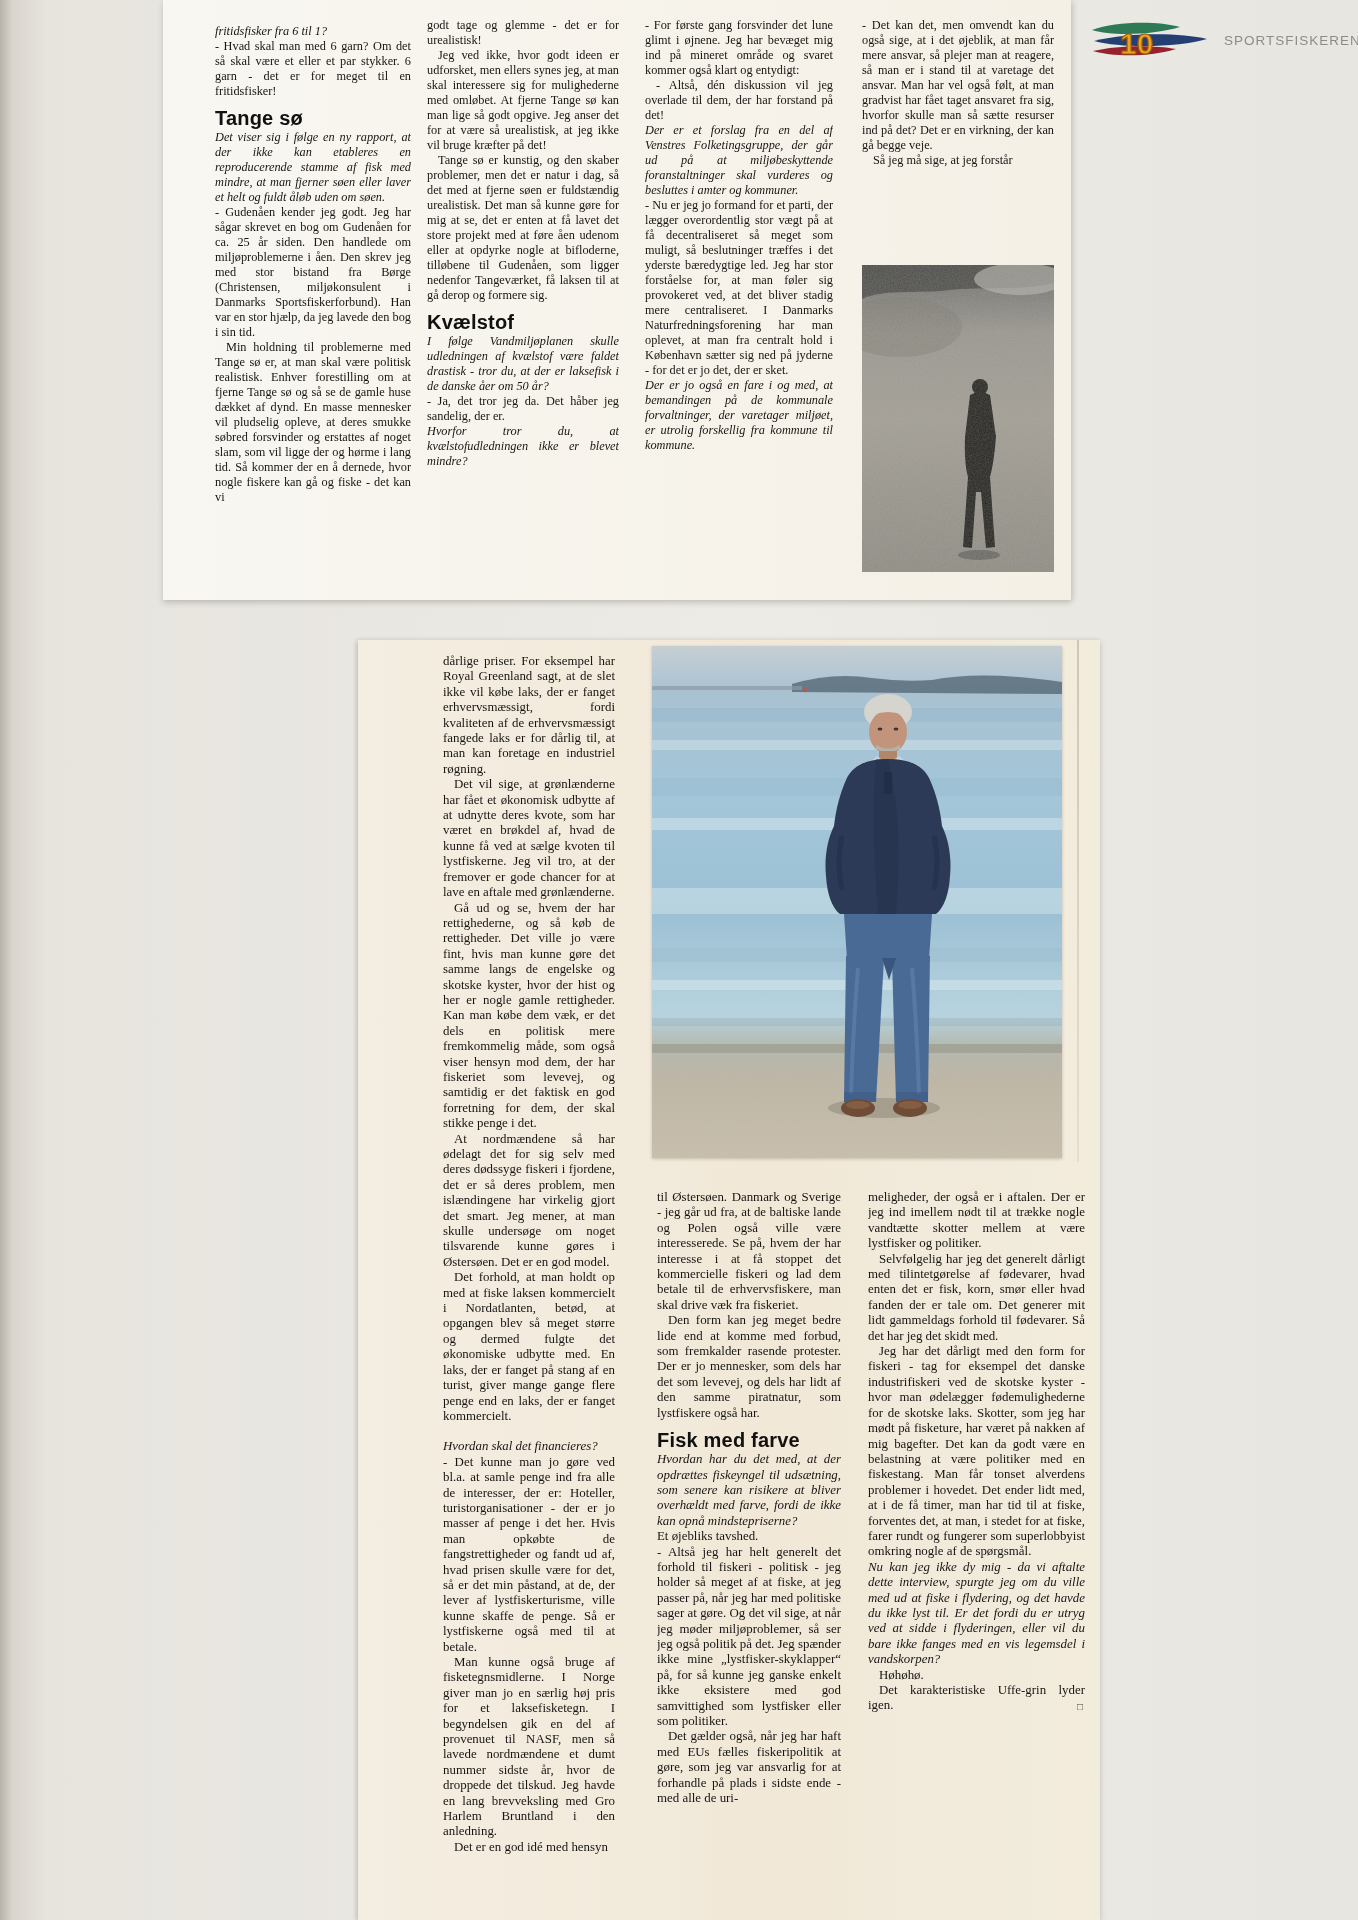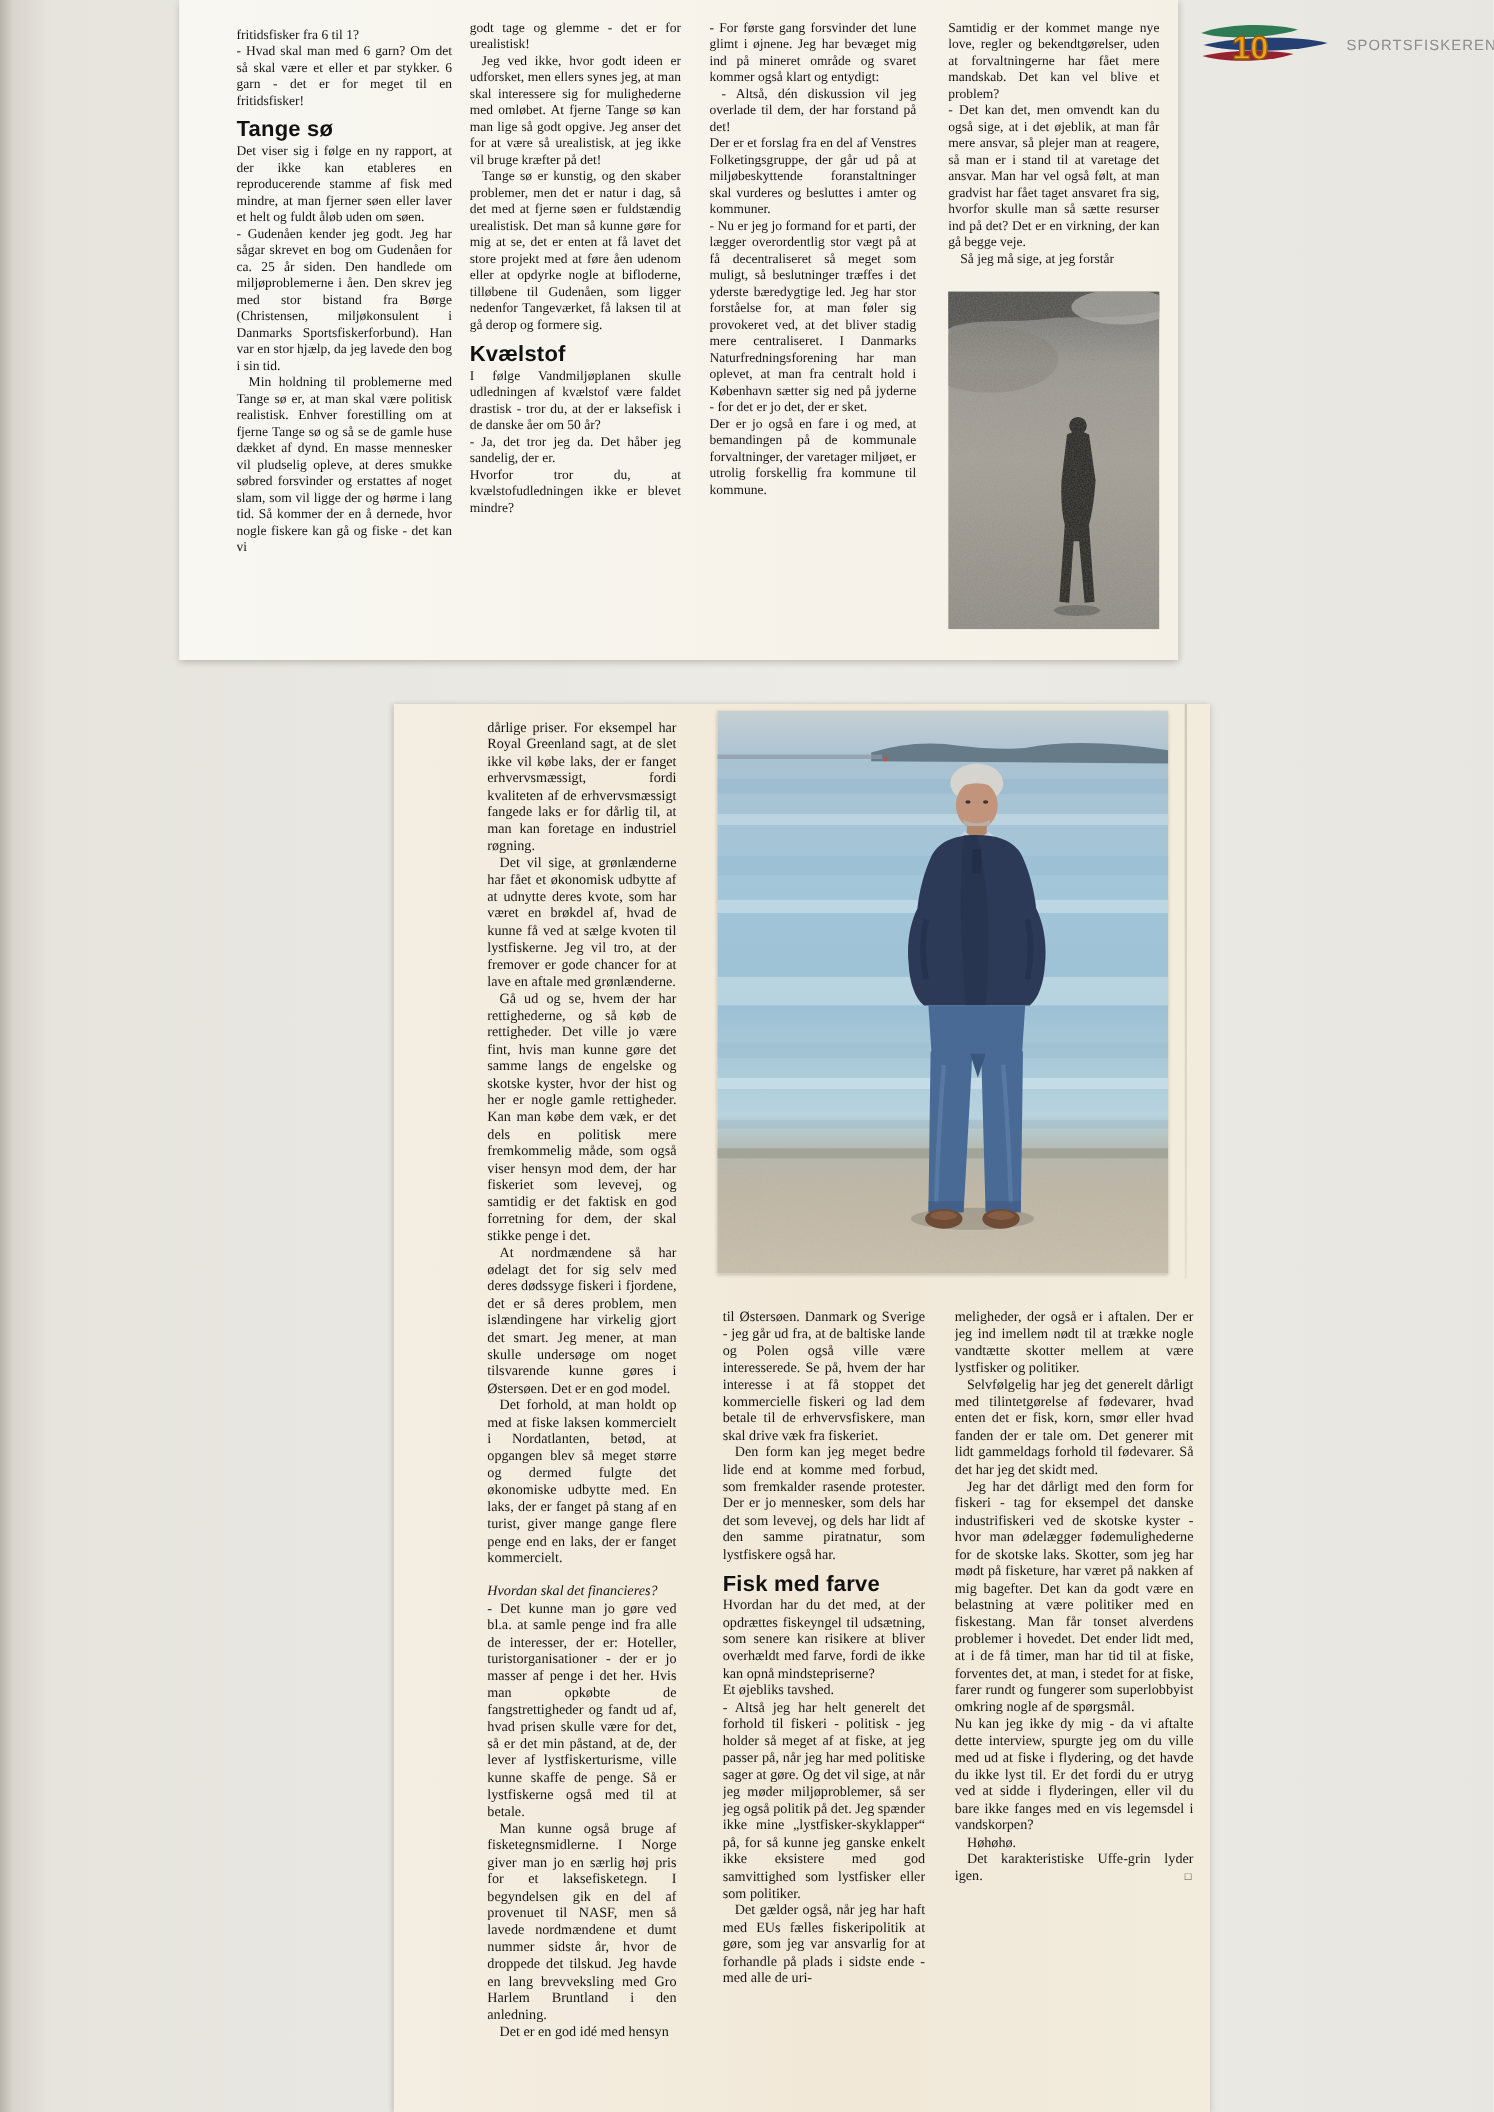--- a/index.html
+++ b/index.html
@@ -17,21 +17,21 @@
   .clip-bottom {
     left:358px; top:640px; width:742px; height:1280px;
     background: linear-gradient(90deg,#f4eee2,#f1e8d7 55%,#f2ecdd);
     box-shadow: 0 2px 6px rgba(60,55,45,.25), -2px 0 4px rgba(60,55,45,.08);
   }
   .col { position:absolute; text-align:justify; overflow:hidden; }
   .clip-top .col { font-size:12.3px; line-height:15px; }
   .clip-bottom .col { font-size:12.9px; line-height:15.4px; }
   .col p { margin:0; }
   .ind { text-indent:11px; }
-  .it { }
+  .it { font-style:italic; }
   .gap { margin-top:15px; }
   .hsans {
     font-family:"Liberation Sans", sans-serif; font-weight:bold;
     font-size:20px; line-height:17px; margin:11px 0 3px !important;
     text-align:left; letter-spacing:.2px; color:#111;
   }
   .hit { font-style:italic; margin-top:15px !important; }
   .t1 { left:52px;  top:24px; width:196px; height:562px; }
   .t2 { left:264px; top:18px; width:192px; height:572px; }
   .t3 { left:482px; top:18px; width:188px; height:572px; }
@@ -81,21 +81,20 @@
 
   <div class="col t3">
     <p>- For første gang forsvinder det lune glimt i øjnene. Jeg har bevæget mig ind på mineret område og svaret kommer også klart og entydigt:</p>
     <p class="ind">- Altså, dén diskussion vil jeg overlade til dem, der har forstand på det!</p>
     <p class="it gap">Der er et forslag fra en del af Venstres Folketingsgruppe, der går ud på at miljøbeskyttende foranstaltninger skal vurderes og besluttes i amter og kommuner.</p>
     <p>- Nu er jeg jo formand for et parti, der lægger overordentlig stor vægt på at få decentraliseret så meget som muligt, så beslutninger træffes i det yderste bæredygtige led. Jeg har stor forståelse for, at man føler sig provokeret ved, at det bliver stadig mere centraliseret. I Danmarks Naturfredningsforening har man oplevet, at man fra centralt hold i København sætter sig ned på jyderne - for det er jo det, der er sket.</p>
     <p class="it gap">Der er jo også en fare i og med, at bemandingen på de kommunale forvaltninger, der varetager miljøet, er utrolig forskellig fra kommune til kommune.</p>
   </div>
 
   <div class="col t4">
-    <p class="it">Samtidig er der kommet mange nye love, regler og bekendtgørelser, uden at forvaltningerne har fået mere mandskab. Det kan vel blive et problem?</p>
     <p>- Det kan det, men omvendt kan du også sige, at i det øjeblik, at man får mere ansvar, så plejer man at reagere, så man er i stand til at varetage det ansvar. Man har vel også følt, at man gradvist har fået taget ansvaret fra sig, hvorfor skulle man så sætte resurser ind på det? Det er en virkning, der kan gå begge veje.</p>
     <p class="ind">Så jeg må sige, at jeg forstår</p>
   </div>
 
   <div class="bw-photo">
     <svg viewBox="0 0 192 307" preserveAspectRatio="none">
       <defs>
         <linearGradient id="bwbg" x1="0" y1="0" x2="0" y2="1">
           <stop offset="0" stop-color="#62625f"></stop>
           <stop offset="0.08" stop-color="#7c7b77"></stop>

